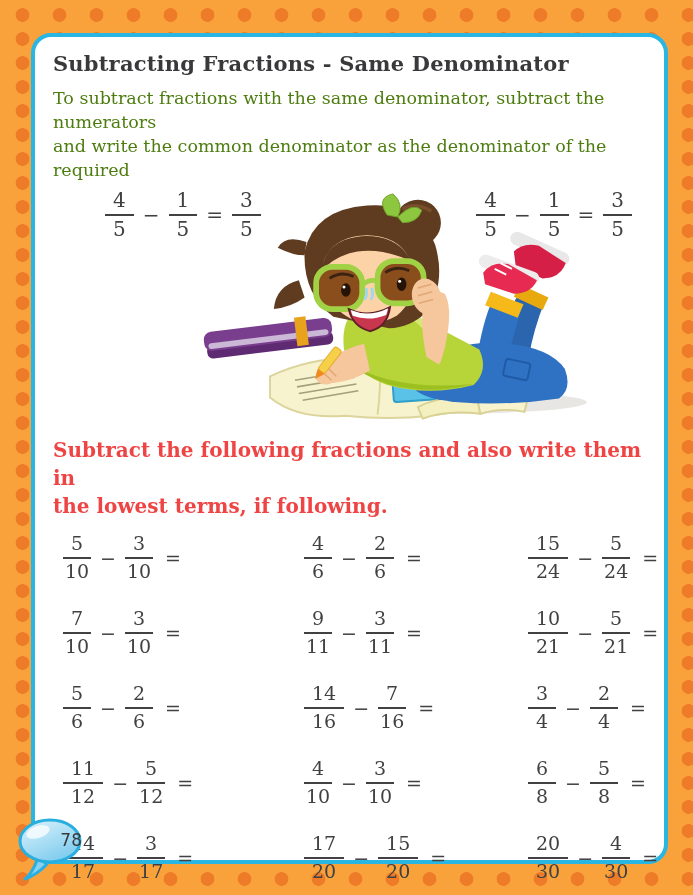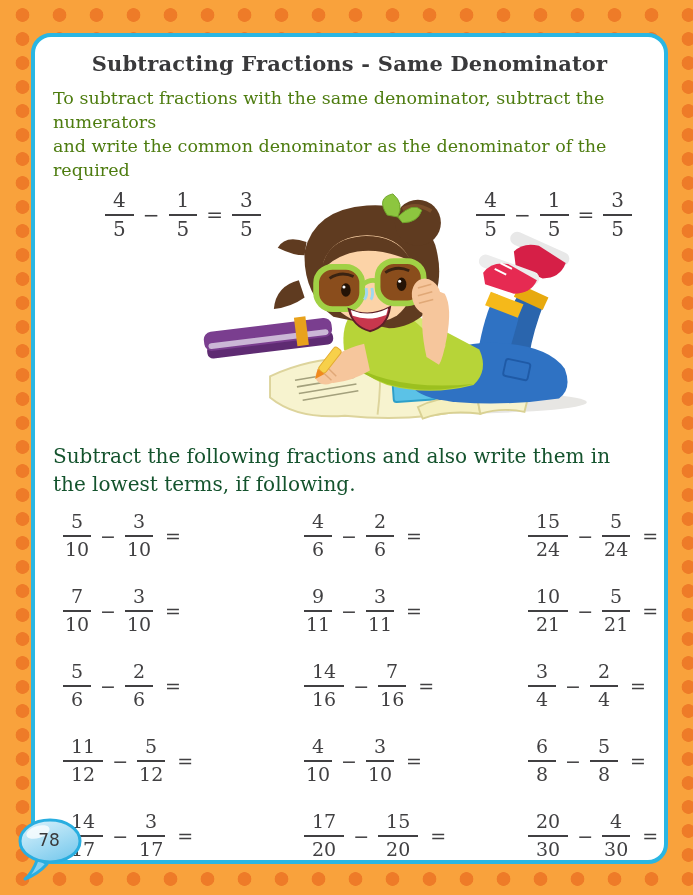--- a/index.html
+++ b/index.html
@@ -11,49 +11,49 @@
     font-family:"DejaVu Serif", serif;
     color:#414042;
   }
   .panel{
     position:absolute;left:31px;top:33px;right:25px;bottom:31px;
     background:#ffffff;border:4px solid #2ab6e3;border-radius:20px;
     box-sizing:border-box;padding:10px 18px 0 18px;
   }
   .title{
     font-size:21px;font-weight:bold;color:#39393b;
-    margin:4px 0 10px 0;letter-spacing:.2px;text-align:center;
+    margin:4px 0 10px 0;letter-spacing:.2px;
   }
   .intro{font-size:17.5px;line-height:24px;color:#4d7c0f;}
   .figure-area{position:relative;height:232px;margin-top:6px;}
   .examples-row{
     display:flex;justify-content:space-between;
     padding-left:52px;padding-right:14px;position:relative;z-index:2;
   }
   .example{display:flex;align-items:center;gap:9px;}
   .example .frac{font-size:20px;}
   .frac{
     display:inline-grid;justify-items:center;text-align:center;
     font-size:19px;line-height:1.25;color:#414042;
   }
   .frac .num{border-bottom:2px solid #414042;padding:0 8px 1px 8px;width:100%;box-sizing:border-box;}
   .frac .den{padding-top:1px;}
   .op{font-size:19px;color:#414042;}
   .example .op{font-size:20px;}
   .illo{position:absolute;left:128px;top:4px;width:420px;height:240px;z-index:1;}
-  .instruction{font-size:20px;font-weight:normal;color:#14532d;line-height:28px;margin-top:22px;}
+  .instruction{font-size:20px;font-weight:bold;color:#ef4444;line-height:28px;margin-top:16px;}
   .problems-grid{display:grid;grid-template-columns:225px 212px 1fr;margin-top:0;}
   .problem{display:flex;align-items:center;height:75px;gap:9px;}
   .problem:nth-child(3n+1){margin-left:10px;}
   .problem:nth-child(3n+2){margin-left:26px;}
   .problem:nth-child(3n){margin-left:38px;}
   .problem .eq{margin-left:3px;}
   .page-bubble{position:absolute;left:16px;top:818px;width:78px;height:70px;z-index:5;}
   .page-bubble .pnum{
-    position:absolute;left:0;top:12px;width:66px;text-align:center;
+    position:absolute;left:0;top:12px;width:66px;text-align:right;
     font-size:17px;color:#3a3a3c;font-family:"DejaVu Sans", sans-serif;
   }
 </style>
 </head>
 <body>
 
 <div class="panel">
 
   <div class="title">Subtracting Fractions - Same Denominator</div>
 

